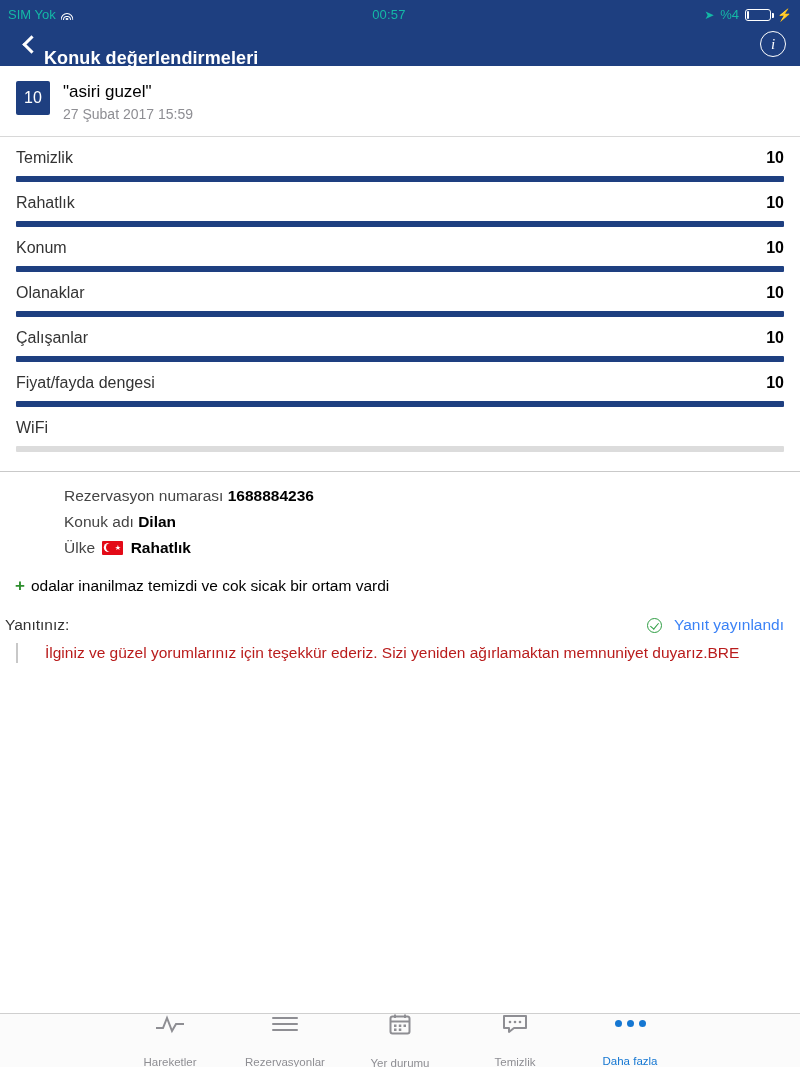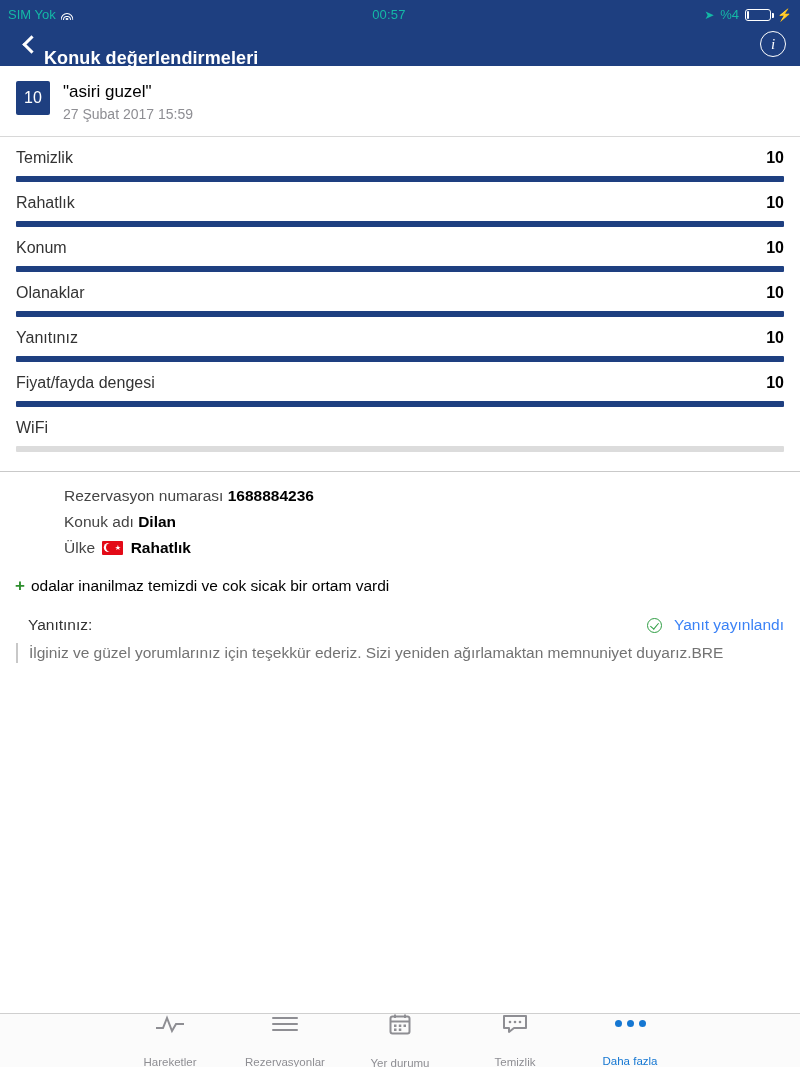--- a/index.html
+++ b/index.html
@@ -172,41 +172,41 @@
     display: flex; gap: 6px;
     padding: 12px 16px 0 15px;
     font-size: 15.5px;
     color: #000;
   }
   .plus { color: #2f8f2f; font-weight: bold; font-size: 17px; line-height: 19px;}
   .pros-text { line-height: 20px; }
 
   .reply-head {
     display: flex; justify-content: space-between; align-items: center;
-    padding: 20px 16px 0 28px;
+    padding: 20px 16px 0 5px;
     font-size: 15.5px;
   }
   .reply-label { color: #333; }
   .reply-status { color: #3b82f6; display: flex; align-items: center; gap: 12px; font-size: 15.5px;}
   .check-circle {
     width: 15px; height: 15px; border: 1.4px solid #2f9e44; border-radius: 50%;
     position: relative; display: inline-block;
   }
   .check-circle::after {
     content: ""; position: absolute; left: 4px; top: 2.5px;
     width: 4px; height: 7px;
     border-right: 1.5px solid #2f9e44; border-bottom: 1.5px solid #2f9e44;
     transform: rotate(40deg);
   }
   .reply-body {
     margin: 9px 16px 0 16px;
-    padding-left: 11px;
+    padding-left: 27px;
     border-left: 2px solid #c8c8c8;
     font-size: 15.5px;
-    color: #737373;
+    color: #b91c1c;
     line-height: 20px;
   }
 
   
   .tabbar {
     height: 54px;
     border-top: 1px solid #cfcfcf;
     background: #fbfbfb;
     display: flex;
     align-items: stretch;
@@ -311,21 +311,21 @@
           <span class="rating-label">Olanaklar</span>
           <span class="rating-value">10</span>
         </div>
         <div class="bar-track">
           <div class="bar-fill" style="width:100%"></div>
         </div>
       </div>
 
       <div class="rating-row">
         <div class="rating-line">
-          <span class="rating-label">Yanıtınız</span>
+          <span class="rating-label">Çalışanlar</span>
           <span class="rating-value">10</span>
         </div>
         <div class="bar-track">
           <div class="bar-fill" style="width:100%"></div>
         </div>
       </div>
 
       <div class="rating-row">
         <div class="rating-line">
           <span class="rating-label">Fiyat/fayda dengesi</span>

